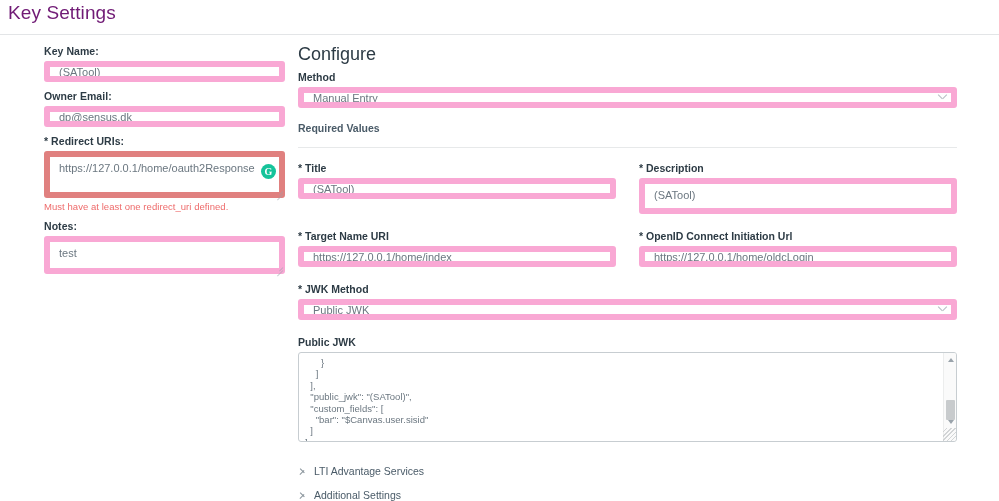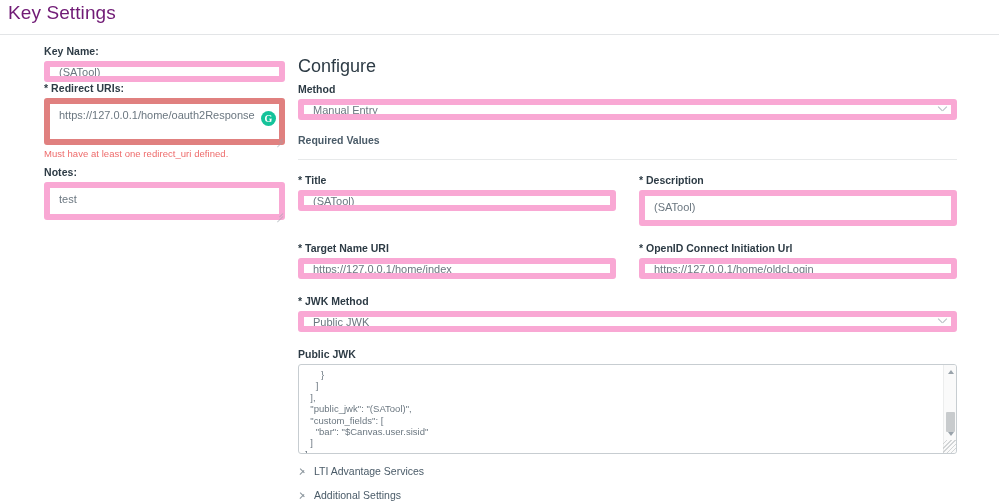--- a/index.html
+++ b/index.html
@@ -81,21 +81,21 @@
     height: 1px;
     background: #9aa3ab;
     transform: rotate(-45deg);
     transform-origin: 100% 50%;
   }
   .grip i:nth-child(1){ bottom: 1px; width: 8px; }
   .grip i:nth-child(2){ bottom: 4px; width: 5px; }
 
   
   #left { position: absolute; left: 44px; top: 45px; width: 241px; }
-  .lgroup { position: relative; }
+  .lgroup { position: relative; margin-bottom: 8px; }
 
   #redirect-wrap { position: relative; }
   #redirect-uris {
     border-color: #e0807f;
     height: 47px;
     color: #6b7780;
   }
   .err-msg {
     font-size: 9.5px;
     color: #ee6b6b;
@@ -115,21 +115,21 @@
     font-size: 10px;
     font-weight: bold;
     font-family: "Liberation Serif", serif;
     line-height: 1;
     cursor: pointer;
   }
 
   #notes { height: 38px; }
 
   
-  #right { position: absolute; left: 298px; top: 56px; width: 659px; }
+  #right { position: absolute; left: 298px; top: 44px; width: 659px; }
   .section-title {
     font-size: 18px;
     font-weight: 400;
     color: #2d3b45;
     margin: 0 0 7px 0;
     line-height: 20px;
   }
   .req-values {
     font-size: 10.5px;
     font-weight: bold;
@@ -273,20 +273,24 @@
   <div class="page-title">Key Settings</div>
   <div class="header-rule"></div>
 
   <div id="left">
 
     <div class="lgroup">
       <div class="fl">Key Name:</div>
       <input class="inp" type="text" id="key-name" value="(SATool)" style="">
     </div>
 
+    <div class="lgroup">
+      <div class="fl">Owner Email:</div>
+      <input class="inp" type="text" id="owner-email" value="dp@sensus.dk" style="">
+    </div>
 
     <div class="lgroup">
       <div class="fl">* Redirect URIs:</div>
       <div id="redirect-wrap">
         <textarea class="inp" id="redirect-uris" style="">https://127.0.0.1/home/oauth2Response</textarea>
         <div class="g-badge">G</div>
         <div class="grip">
             <i></i>
             <i></i>
           </div>

